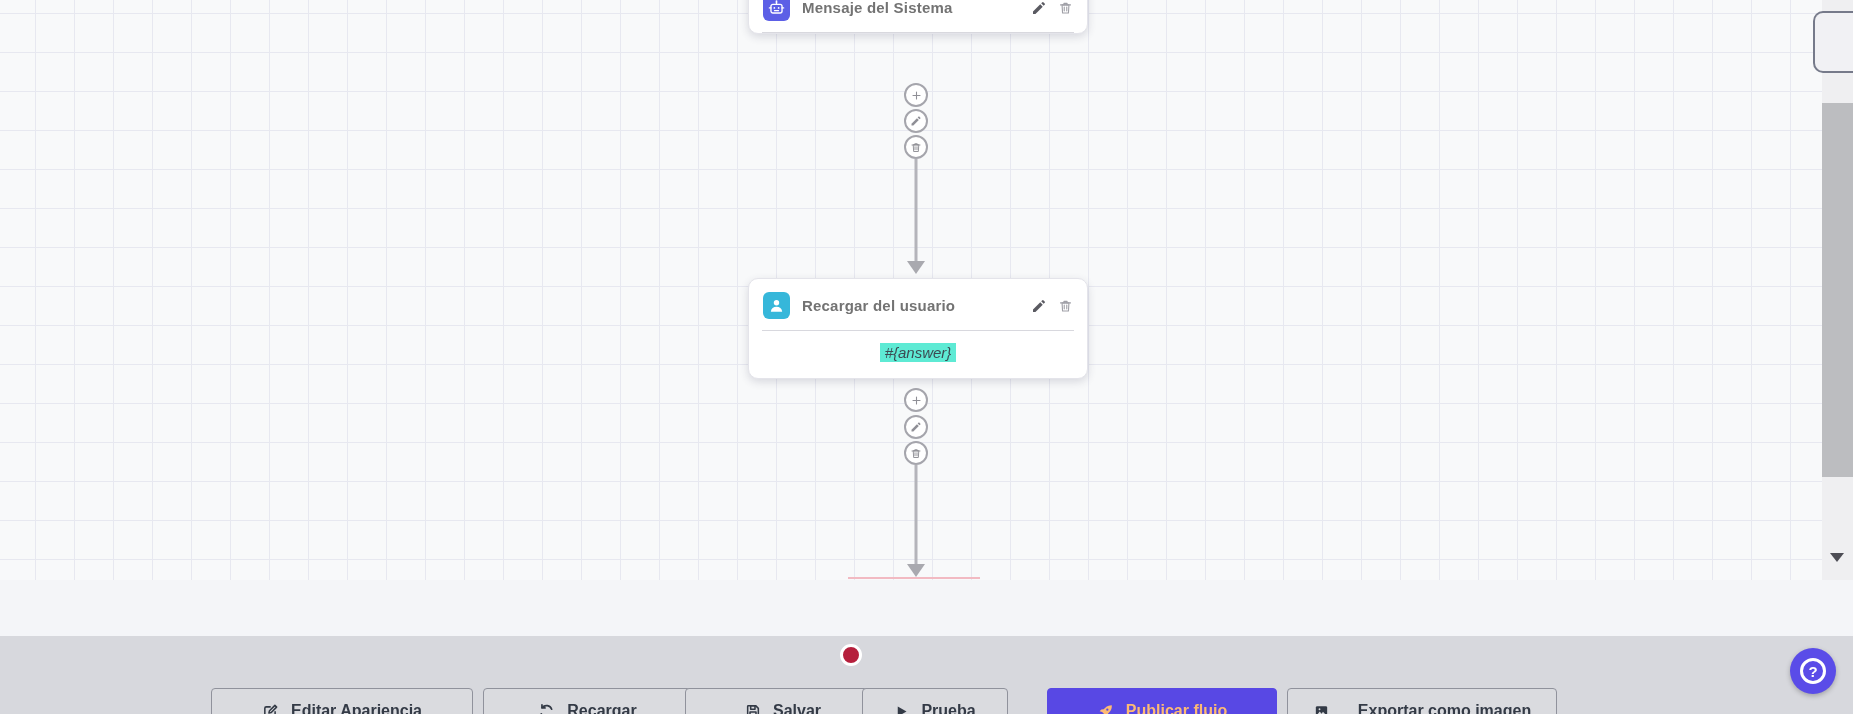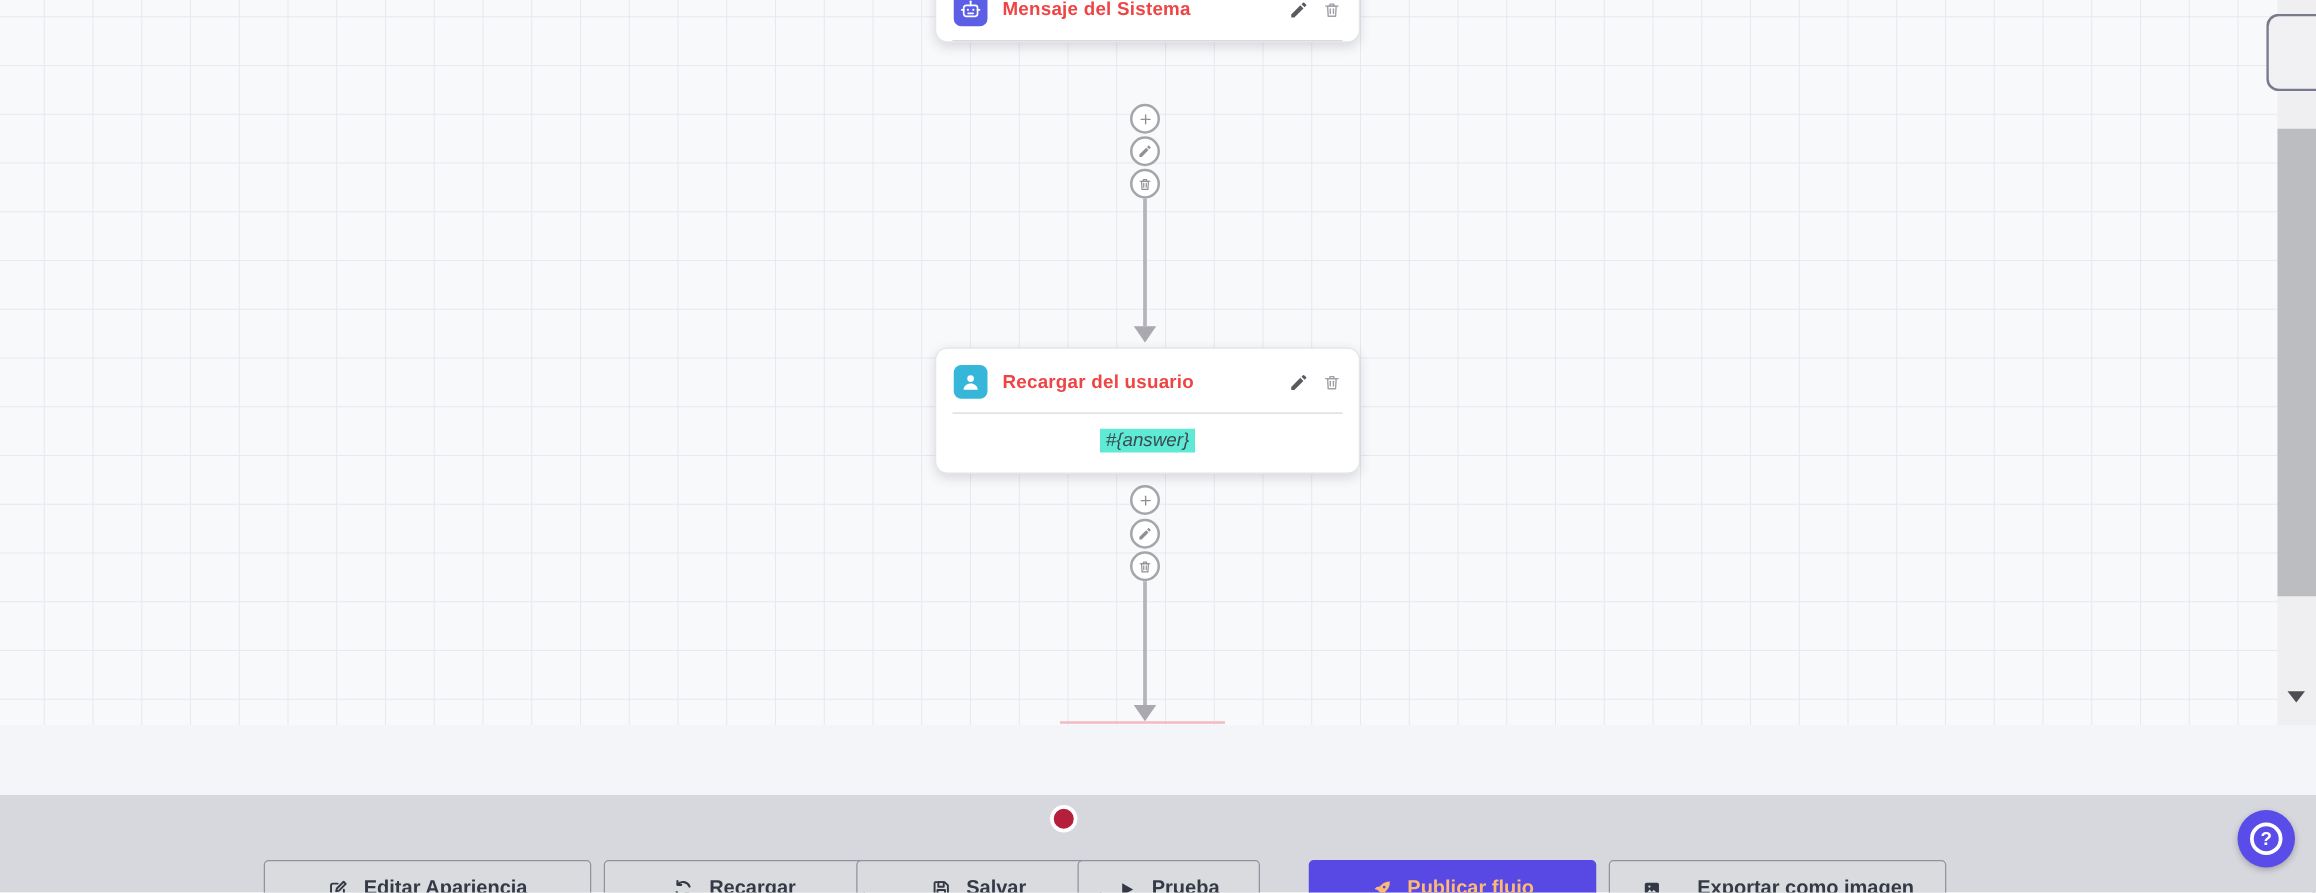--- a/index.html
+++ b/index.html
@@ -23,21 +23,21 @@
   .node-card {
     position:absolute; left:748px; width:340px; background:#fff;
     border:1px solid #e4e4ea; border-radius:10px;
     box-shadow:0 3px 9px rgba(50,50,80,.16); z-index:5;
   }
   .node-header { display:flex; align-items:center; gap:12px; padding:13px 14px 11px 14px; }
   .node-icon   { width:27px; height:27px; border-radius:6px; flex:0 0 auto;
                  display:flex; align-items:center; justify-content:center; }
   .icon-system { background:#5c5fe6; }
   .icon-user   { background:#36b7da; }
-  .node-title  { flex:1; font-size:15px; font-weight:bold; color:#ef4444; letter-spacing:.2px; }
+  .node-title  { flex:1; font-size:15px; font-weight:bold; color:#737373; letter-spacing:.2px; }
   .node-actions{ display:flex; align-items:center; gap:11px; }
   .node-actions .act { cursor:pointer; display:flex; }
   .separator   { height:1px; background:#d8d8de; margin:0 13px; }
   .node-body   { padding:13px 20px 17px; font-size:15px; color:#4a4a51; }
   .node-body.centered { text-align:center; }
   .var-highlight { background:#5eead4; font-style:italic; color:#3c4a52; padding:1px 5px; }
 
   
   .conn-btn {
     position:absolute; width:24px; height:24px; border-radius:50%;

